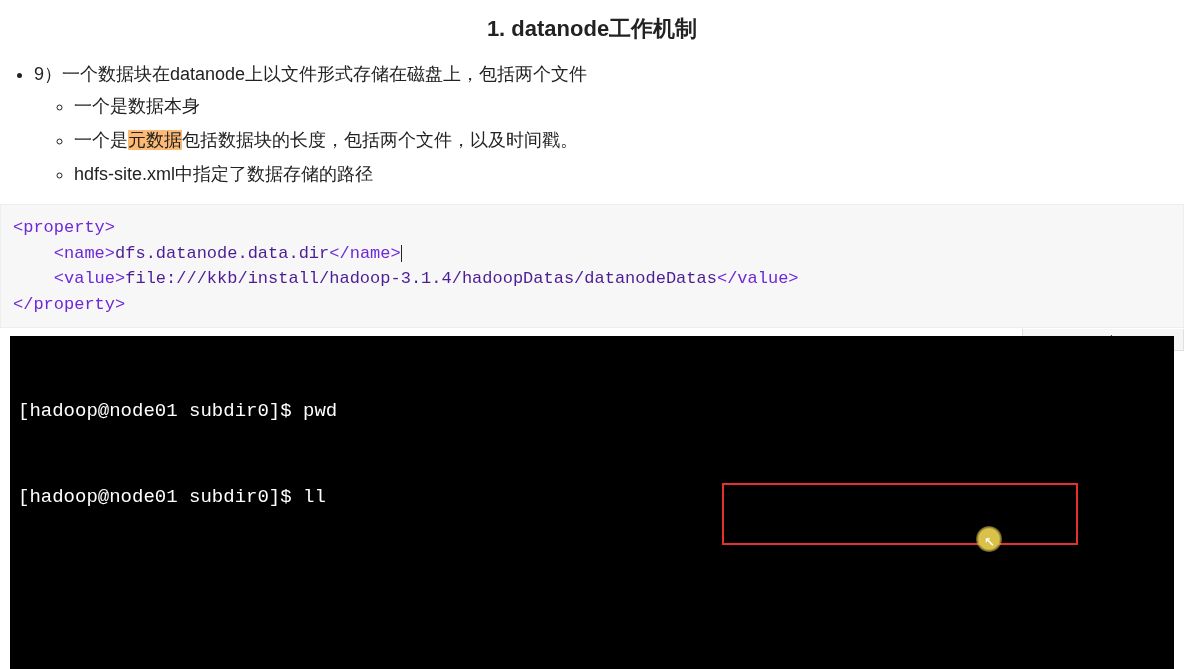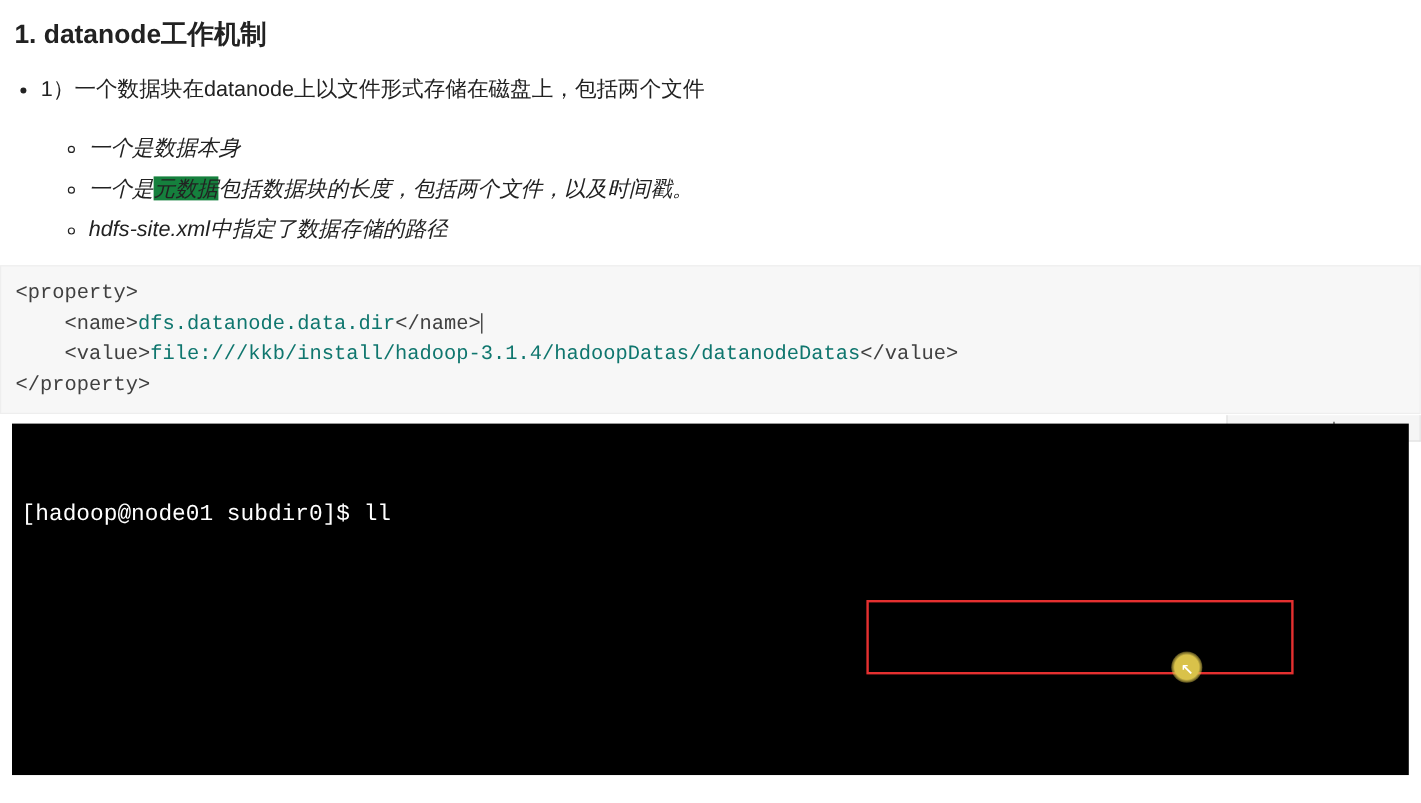--- a/index.html
+++ b/index.html
@@ -10,55 +10,55 @@
     color: #222;
     width: 1184px;
   }
   .container {
     padding: 8px 12px 0 12px;
   }
   h2.section-title {
     font-size: 22px;
     font-weight: 700;
     margin: 6px 0 18px 0;
+    text-align: center;
   }
   ul.bullet-main {
     list-style-type: disc;
     padding-left: 22px;
     margin: 0;
   }
   ul.bullet-main > li {
     margin-bottom: 8px;
   }
   ul.bullet-sub {
     list-style-type: circle;
     padding-left: 40px;
-    margin-top: 25px;
-    font-style: italic;
+    margin-top: 8px;
   }
   ul.bullet-sub > li {
     margin-bottom: 10px;
   }
   .highlight {
-    background: #15803d;
+    background: #fdba74;
   }
   .code-block {
     background: #f7f7f7;
     border: 1px solid #eee;
     margin: 18px 0 0 0;
     padding: 10px 12px;
     font-family: "Courier New", Consolas, monospace;
     font-size: 17px;
     line-height: 1.5;
     position: relative;
     white-space: pre;
     overflow: hidden;
   }
-  .code-tag  { color: #404040; }
-  .code-text { color: #0f766e; text-align: right; }
+  .code-tag  { color: #6d28d9; }
+  .code-text { color: #4c1d95; text-align: right; }
   .code-cursor {
     display: inline-block;
     border-left: 1px solid #222;
     height: 1em;
     vertical-align: middle;
   }
   .lang-tab {
     position: absolute;
     right: 0;
     bottom: -23px;
@@ -108,21 +108,21 @@
   }
 </style>
 </head>
 <body>
 
 <div class="container">
   <h2 class="section-title">1. datanode工作机制</h2>
 
   <ul class="bullet-main">
     <li>
-      <span>1）一个数据块在datanode上以文件形式存储在磁盘上，包括两个文件</span>
+      <span>9）一个数据块在datanode上以文件形式存储在磁盘上，包括两个文件</span>
       <ul class="bullet-sub">
         <li>
           <span>一个是数据本身</span>
         </li>
         <li>
           <span>一个是</span><span class="highlight">元数据</span><span>包括数据块的长度，包括两个文件，以及时间戳。</span>
         </li>
         <li>
           <span>hdfs-site.xml中指定了数据存储的路径</span>
         </li>
@@ -133,20 +133,21 @@
 
 <div class="code-wrapper">
   <div class="code-block"><span class="code-tag">&lt;property&gt;</span>
     <span class="code-tag">&lt;name&gt;</span><span class="code-text">dfs.datanode.data.dir</span><span class="code-tag">&lt;/name&gt;</span><span class="code-cursor"></span>
     <span class="code-tag">&lt;value&gt;</span><span class="code-text">file:///kkb/install/hadoop-3.1.4/hadoopDatas/datanodeDatas</span><span class="code-tag">&lt;/value&gt;</span>
 <span class="code-tag">&lt;/property&gt;</span></div>
   <div class="lang-tab">xml</div>
 </div>
 
 <div class="terminal" id="term">
+  <div class="term-row">[hadoop@node01 subdir0]$ pwd</div>
   <div class="term-row">[hadoop@node01 subdir0]$ ll</div>
   
   
   <div class="red-box" style="left:712px; top:147px; width:352px; height:58px;"></div>
   <div class="cursor-ring" style="left:966px; top:190px;"></div>
   <div class="cursor-arrow" style="left:974px; top:192px;">↖</div>
   
 </div>
 
 </body></html>

